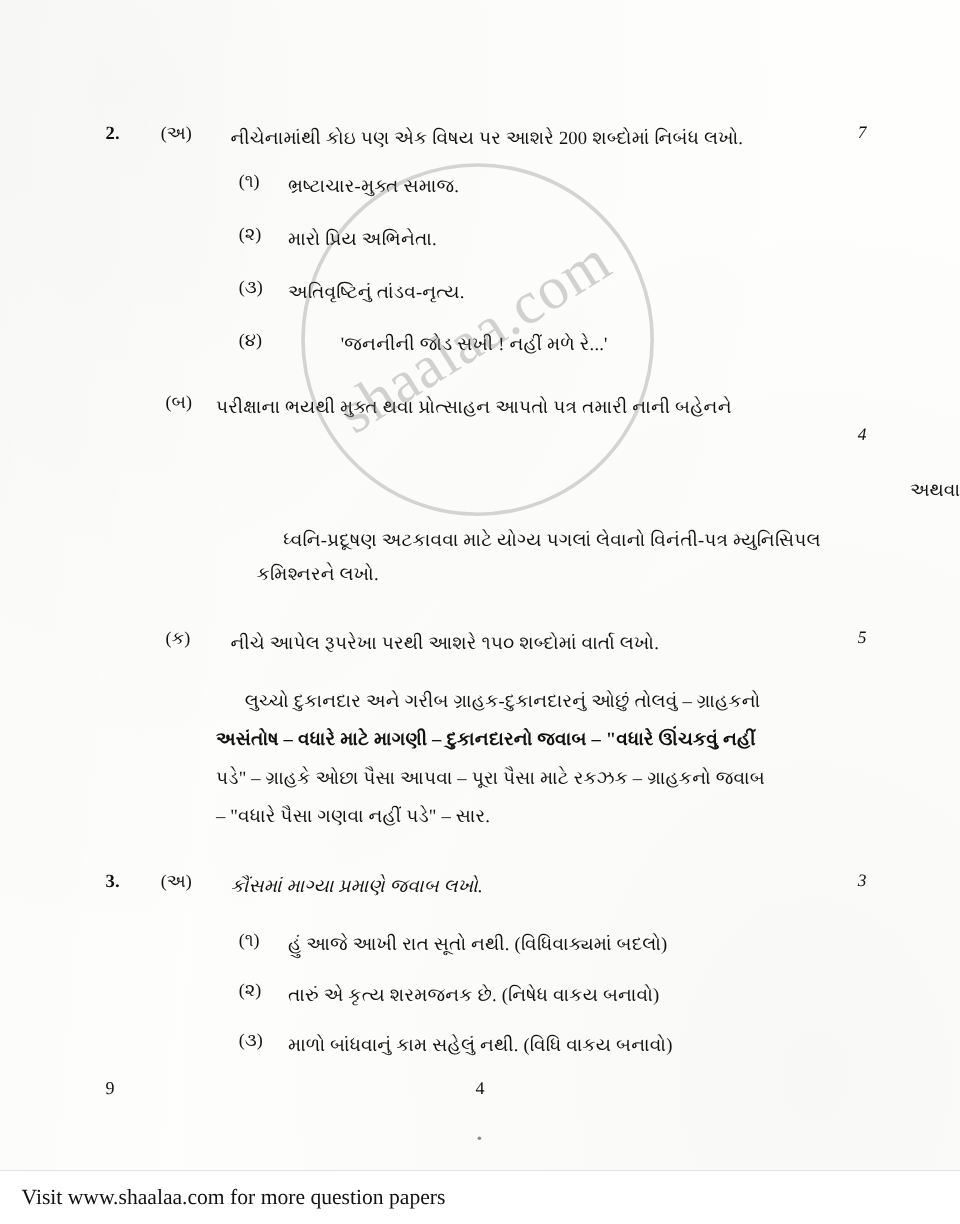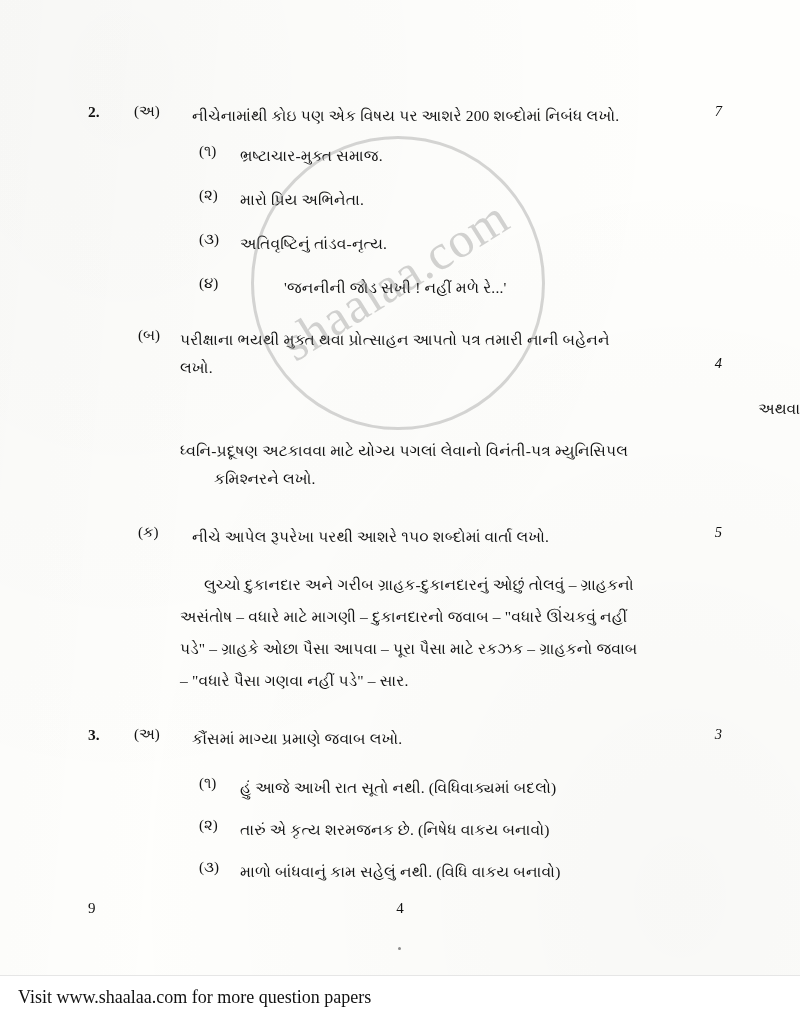--- a/index.html
+++ b/index.html
@@ -175,40 +175,39 @@
       <div class="body-text" style="left:240px; top:187px; width:470px;">મારો પ્રિય અભિનેતા.</div>
 
       <div class="marker" style="left:199px; top:231px;">(૩)</div>
       <div class="body-text" style="left:240px; top:231px; width:470px;">અતિવૃષ્ટિનું તાંડવ-નૃત્ય.</div>
 
       <div class="marker" style="left:199px; top:275px;">(૪)</div>
       <div class="body-text" style="left:240px; top:275px; width:470px;margin-left:44px;">'જનનીની જોડ સખી ! નહીં મળે રે...'</div>
 
       <div class="marker" style="left:138px; top:327px;">(બ)</div>
       <div class="body-text" style="left:180px; top:327px; width:545px;">પરીક્ષાના ભયથી મુક્ત થવા પ્રોત્સાહન આપતો પત્ર તમારી નાની બહેનને</div>
-      <div class="body-text" style="left:180px; top:355px; width:545px;">લખો.</div>
       <div class="marks" style="top:355px;">4</div>
 
       <div class="centered" style="top:400px;text-align:right;">અથવા</div>
 
-      <div class="body-text" style="left:180px; top:438px; width:560px;">ધ્વનિ-પ્રદૂષણ અટકાવવા માટે યોગ્ય પગલાં લેવાનો વિનંતી-પત્ર મ્યુનિસિપલ</div>
+      <div class="body-text" style="left:180px; top:438px; width:560px;text-align:center;">ધ્વનિ-પ્રદૂષણ અટકાવવા માટે યોગ્ય પગલાં લેવાનો વિનંતી-પત્ર મ્યુનિસિપલ</div>
       <div class="body-text" style="left:180px; top:466px; width:560px;margin-left:34px;">કમિશ્નરને લખો.</div>
 
       <div class="marker" style="left:138px; top:524px;">(ક)</div>
       <div class="body-text" style="left:192px; top:524px; width:520px;">નીચે આપેલ રૂપરેખા પરથી આશરે ૧૫૦ શબ્દોમાં વાર્તા લખો.</div>
       <div class="marks" style="top:524px;">5</div>
 
       <div class="body-text" style="left:180px; top:572px; width:560px;margin-left:24px;">લુચ્ચો દુકાનદાર અને ગરીબ ગ્રાહક-દુકાનદારનું ઓછું તોલવું – ગ્રાહકનો</div>
-      <div class="body-text" style="left:180px; top:604px; width:570px;">અસંતોષ – વધારે માટે માગણી – દુકાનદારનો જવાબ – "વધારે ઊંચકવું નહીં</div>
+      <div class="body-text" style="left:180px; top:604px; width:570px;font-weight:bold;">અસંતોષ – વધારે માટે માગણી – દુકાનદારનો જવાબ – "વધારે ઊંચકવું નહીં</div>
       <div class="body-text" style="left:180px; top:636px; width:570px;">પડે" – ગ્રાહકે ઓછા પૈસા આપવા – પૂરા પૈસા માટે રકઝક – ગ્રાહકનો જવાબ</div>
       <div class="body-text" style="left:180px; top:668px; width:570px;">– "વધારે પૈસા ગણવા નહીં પડે" – સાર.</div>
 
       <div class="qnum" style="left:88px; top:726px;">3.</div>
       <div class="marker" style="left:134px; top:726px;">(અ)</div>
-      <div class="body-text" style="left:192px; top:726px; width:520px;">કૌંસમાં માગ્યા પ્રમાણે જવાબ લખો.</div>
+      <div class="body-text" style="left:192px; top:726px; width:520px;font-style:italic;">કૌંસમાં માગ્યા પ્રમાણે જવાબ લખો.</div>
       <div class="marks" style="top:726px;">3</div>
 
       <div class="marker" style="left:199px; top:775px;">(૧)</div>
       <div class="body-text" style="left:240px; top:775px; width:490px;">હું આજે આખી રાત સૂતો નથી. (વિધિવાક્યમાં બદલો)</div>
 
       <div class="marker" style="left:199px; top:817px;">(૨)</div>
       <div class="body-text" style="left:240px; top:817px; width:490px;">તારું એ કૃત્ય શરમજનક છે. (નિષેધ વાકય બનાવો)</div>
 
       <div class="marker" style="left:199px; top:859px;">(૩)</div>
       <div class="body-text" style="left:240px; top:859px; width:490px;">માળો બાંધવાનું કામ સહેલું નથી. (વિધિ વાકય બનાવો)</div>

